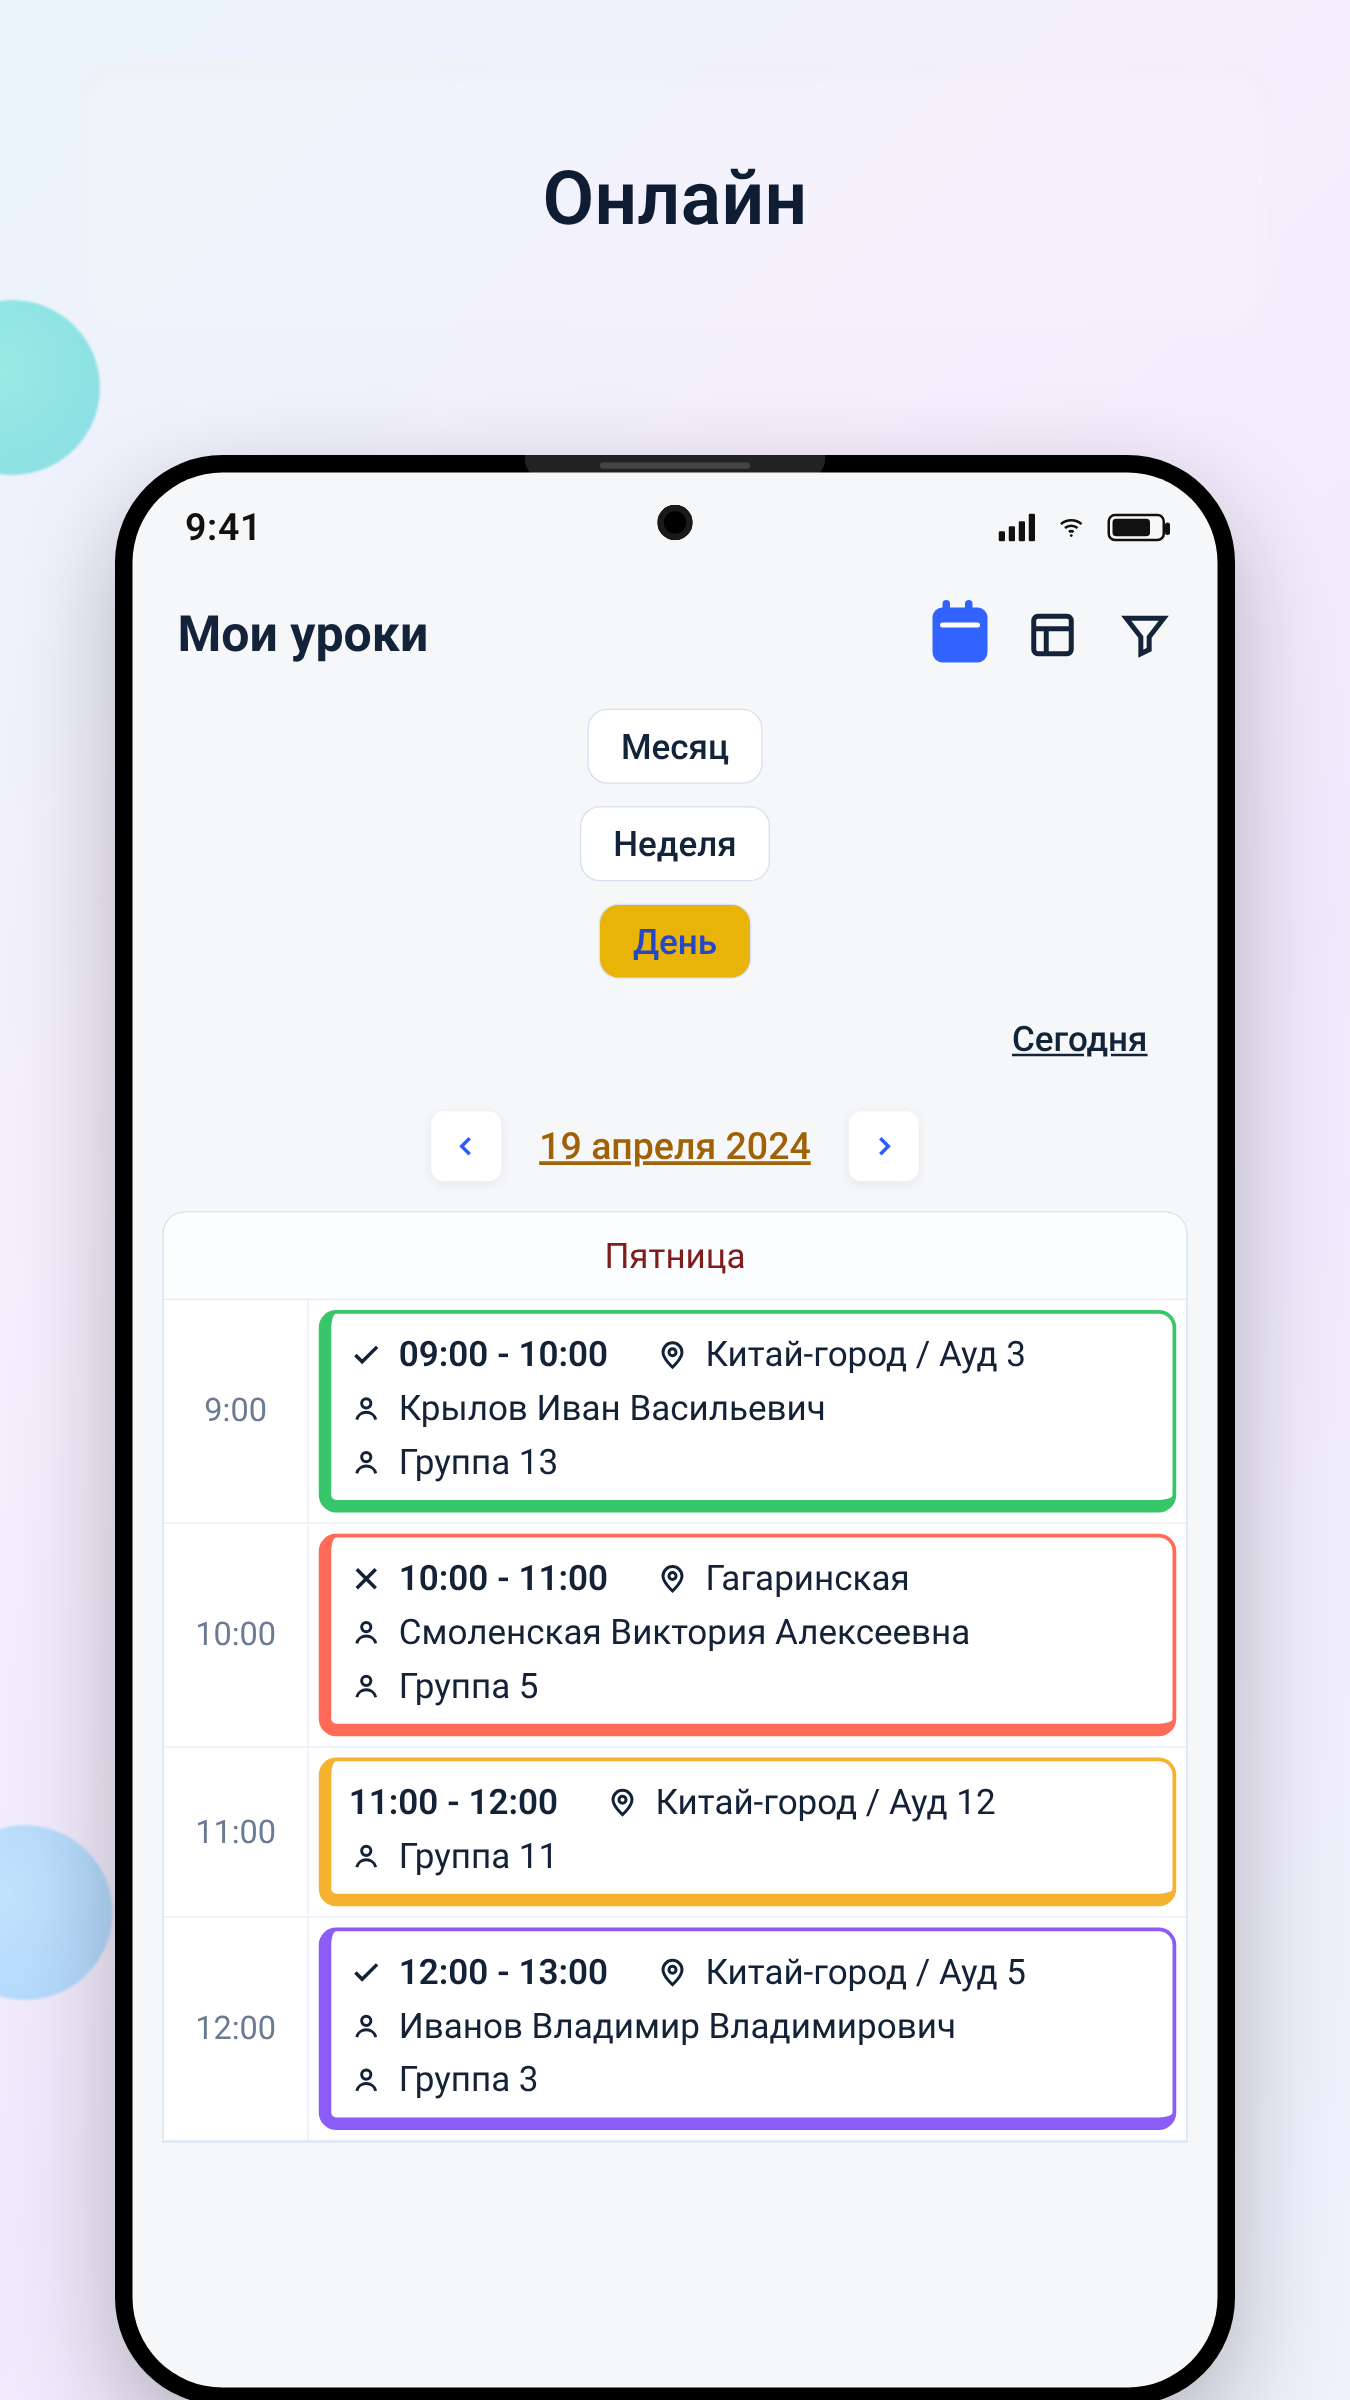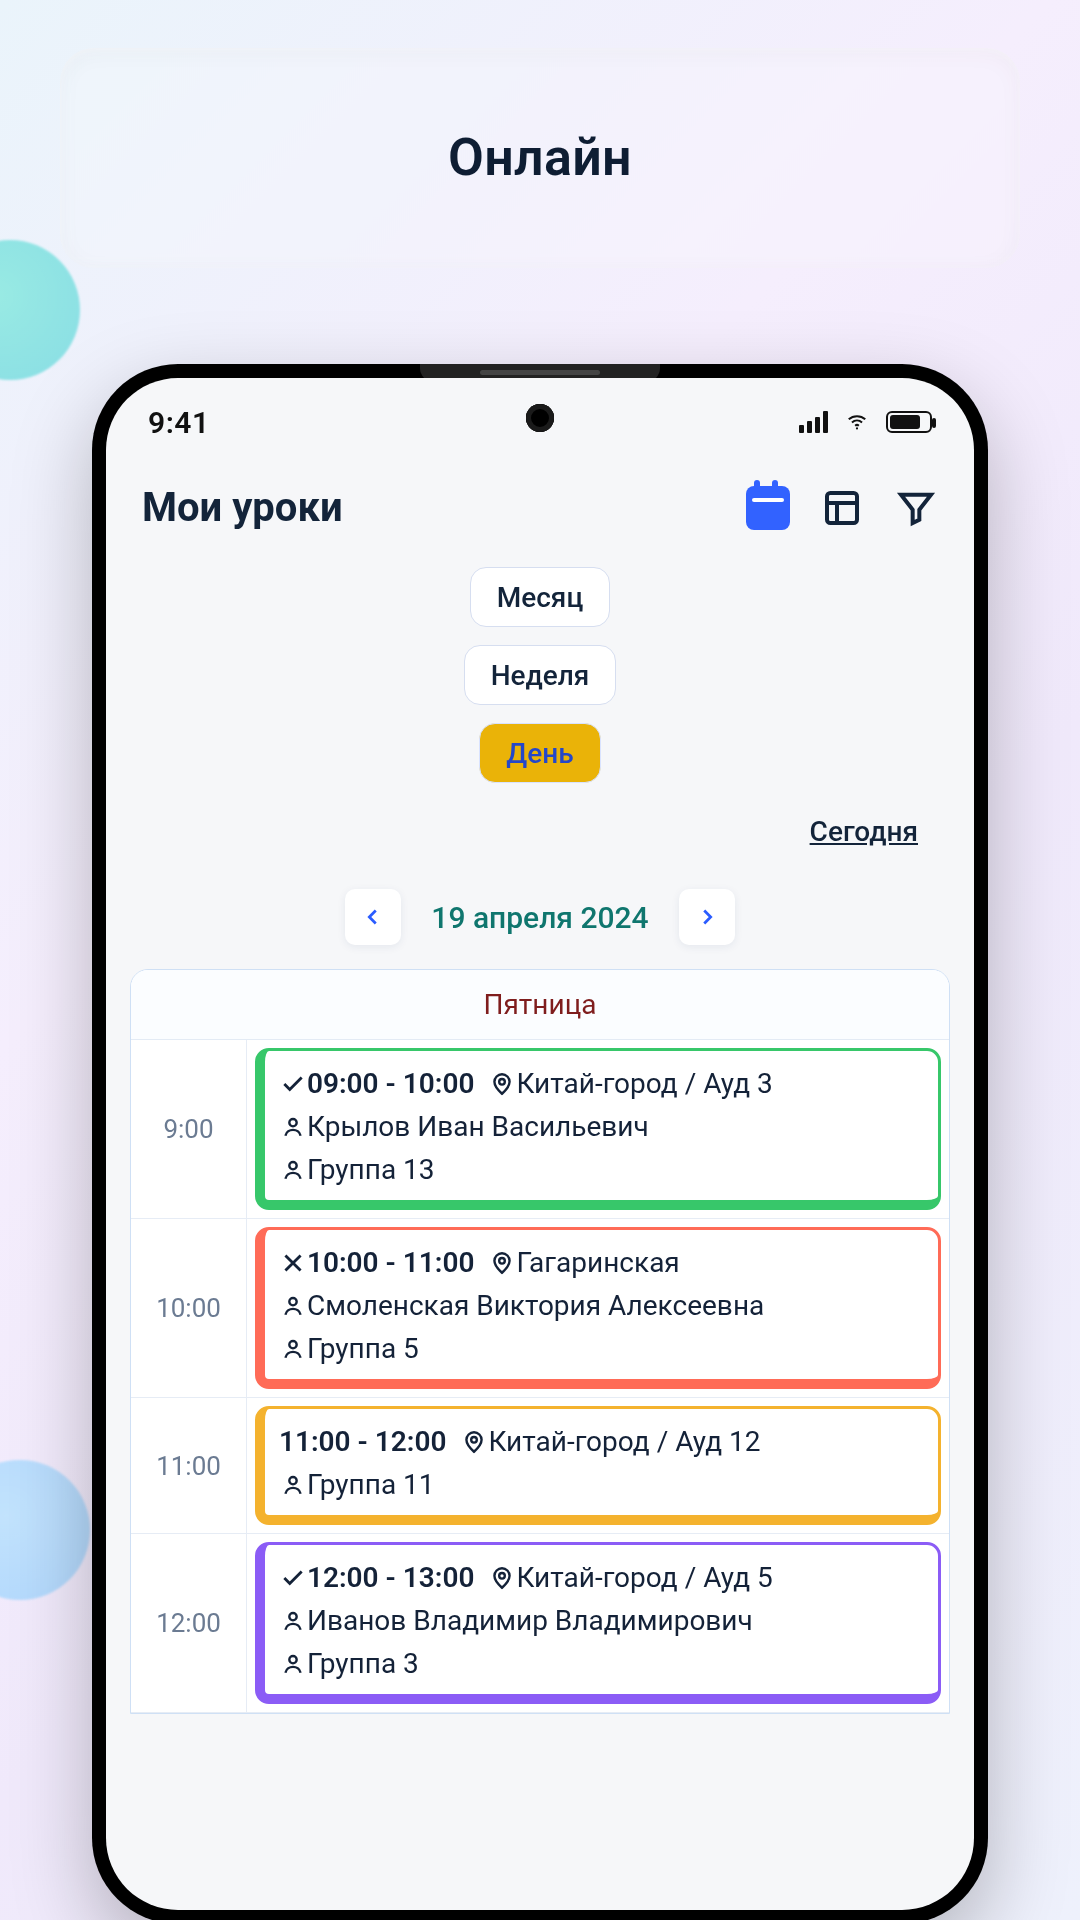--- a/index.html
+++ b/index.html
@@ -15,21 +15,21 @@
     background: radial-gradient(circle at 40% 40%, #9cddff, #7cc8ff); opacity:.55; filter: blur(1px); }
 
   .promo-card {
     position:absolute; left:60px; right:60px; top:48px; height:220px;
     border-radius:34px;
     background: rgba(255,255,255,0.18);
     backdrop-filter: blur(6px);
     box-shadow: 0 4px 24px rgba(0,0,0,0.04) inset, 0 2px 6px rgba(255,255,255,0.5) inset;
     display:flex; flex-direction:column; align-items:center; justify-content:center;
   }
-  .promo-title { font-size:52px; font-weight:600; color:#0e1d33; line-height:1.15; text-align:center; letter-spacing:.3px; }
+  .promo-title { font-size:60px; font-weight:600; color:#0e1d33; line-height:1.15; text-align:center; letter-spacing:.3px; }
 
   .phone {
     position:absolute; left:92px; top:364px; width:896px; height:1560px;
     background:#000; border-radius:86px; padding:14px;
     box-shadow: 0 30px 80px rgba(0,0,0,.25);
   }
   .speaker-notch { position:absolute; top:0; left:50%; transform:translateX(-50%);
     width:240px; height:18px; background:#222; border-radius:0 0 14px 14px; }
   .speaker-notch::after { content:""; position:absolute; left:50%; top:6px; transform:translateX(-50%);
     width:120px; height:5px; background:#444; border-radius:3px; }
@@ -70,38 +70,38 @@
   }
   .pill { height:60px; padding:0 26px; border-radius:16px; border:1.5px solid #d6def0;
     display:flex; align-items:center; background:#fff; font-size:28px; color:#13243a; font-weight:500; }
   .pill.active { background:#eab308; border-color:#d9e3ff; color:#2447c9; }
   .pill.today { margin-left:auto; border:none; background:transparent;text-decoration:underline; }
 
   .date-nav { display:flex; align-items:center; justify-content:center; gap:30px; padding:8px 0 24px 0; }
   .nav-btn { width:56px; height:56px; background:#fff; border-radius:10px; box-shadow:0 2px 8px rgba(30,50,100,.08);
     display:flex; align-items:center; justify-content:center; }
   .nav-btn svg { width:22px; height:22px; stroke:#2a5cff; }
-  .date-label { font-size:30px; color:#0f766e; font-weight:500; }
+  .date-label { font-size:30px; color:#a16207; font-weight:500;text-decoration:underline; }
 
   .timetable { margin:0 24px; border:1.5px solid #cfe0f5; border-radius:18px 18px 0 0; overflow:hidden; background:#fff; }
   .day-header { height:70px; display:flex; align-items:center; justify-content:center; font-size:28px; color:#7f1d1d;
     border-bottom:1.5px solid #e3ebf5; background:#fbfdff; }
   .row { display:flex; border-bottom:1.5px solid #e6ecf5; }
   .time-col { width:116px; flex:none; display:flex; align-items:center; justify-content:center;
     font-size:26px; color:#6b7b92; border-right:1.5px solid #e6ecf5; }
   .slot-col { flex:1; padding:8px; }
 
   .lesson-card { border:3px solid; border-left-width:10px; border-bottom-width:10px;
     border-radius:14px; padding:16px 16px 14px 14px; background:#fff; }
   .lesson-card.green  { border-color:#37c76a; }
   .lesson-card.red    { border-color:#ff6b57; }
   .lesson-card.yellow { border-color:#f4b22e; }
   .lesson-card.purple { border-color:#8b5cf6; }
 
-  .card-line { display:flex; align-items:center; gap:0; font-size:28px; color:#142238; margin-bottom:10px; flex-wrap:wrap; }
+  .card-line { display:flex; align-items:center; gap:12px; font-size:28px; color:#142238; margin-bottom:10px; flex-wrap:wrap; }
   .card-line:last-child { margin-bottom:0; }
   .sep { width:14px; }
   .mini-icon { width:28px; height:28px; flex:none; display:inline-flex; align-items:center; justify-content:center; }
   .mini-icon svg { width:26px; height:26px; stroke:#142238; }
   .time-text { font-weight:600; }
 
   .signal-bars { display:flex; align-items:flex-end; gap:3px; height:22px; }
   .signal-bars span { width:5px; background:#111; border-radius:1px; }
   .signal-bars span:nth-child(1){height:8px} .signal-bars span:nth-child(2){height:12px}
   .signal-bars span:nth-child(3){height:16px} .signal-bars span:nth-child(4){height:22px}

